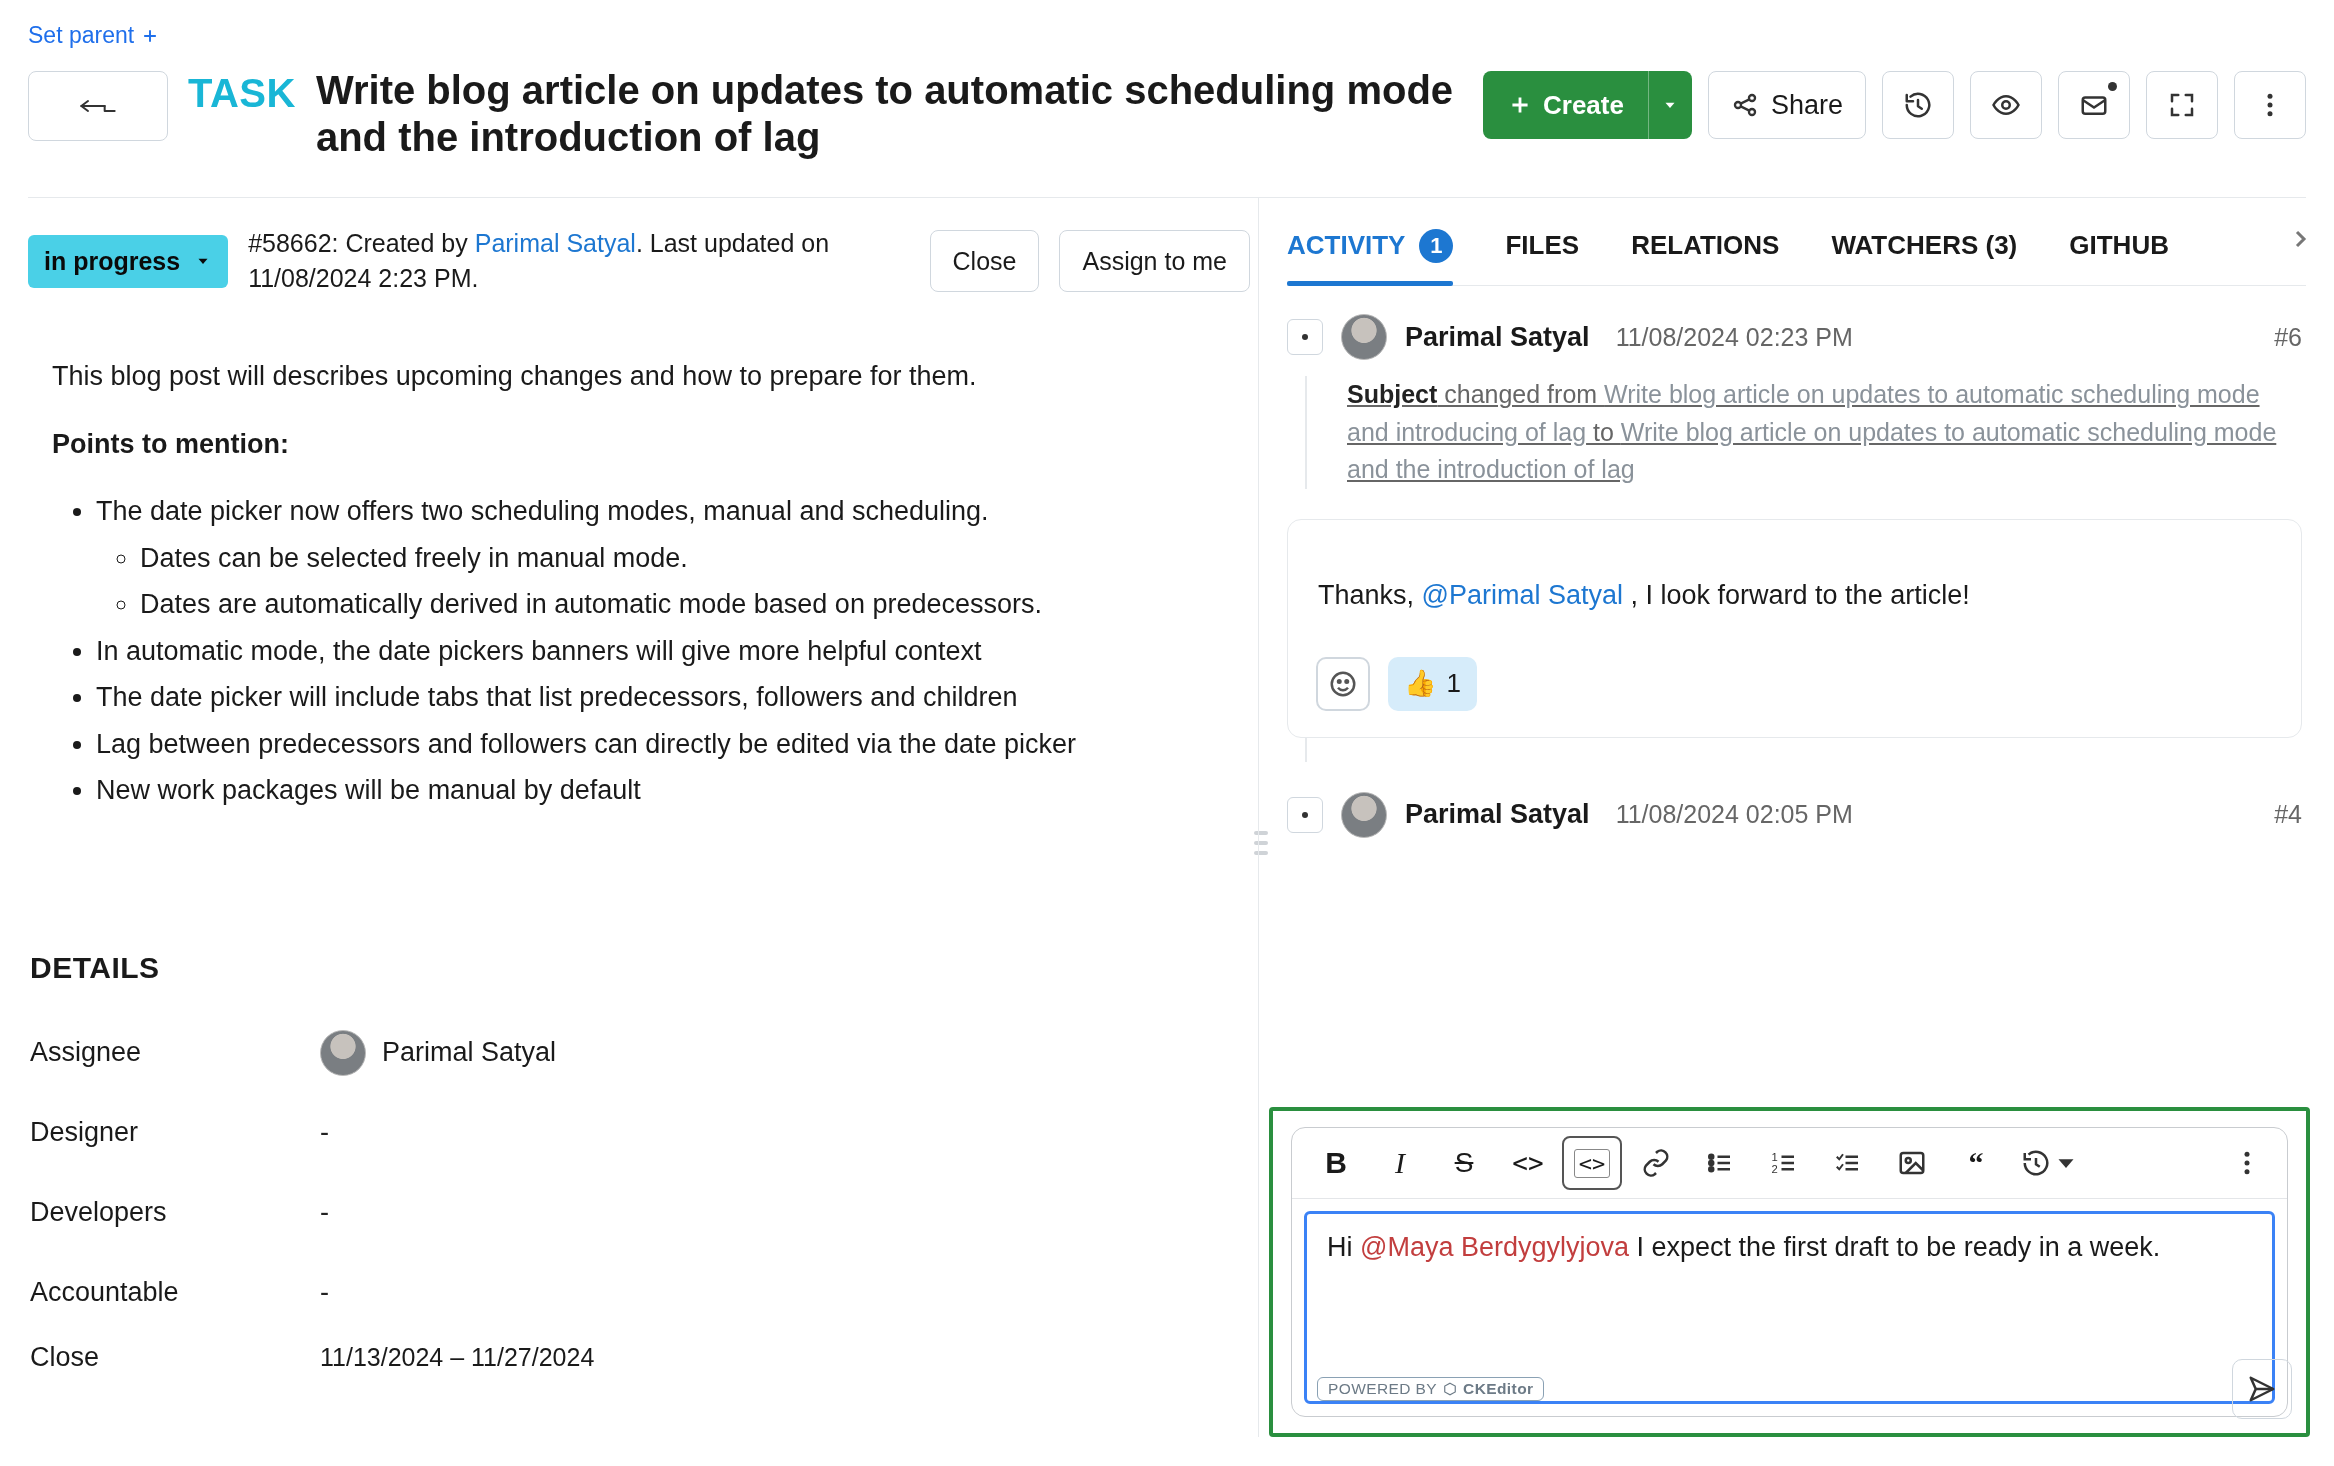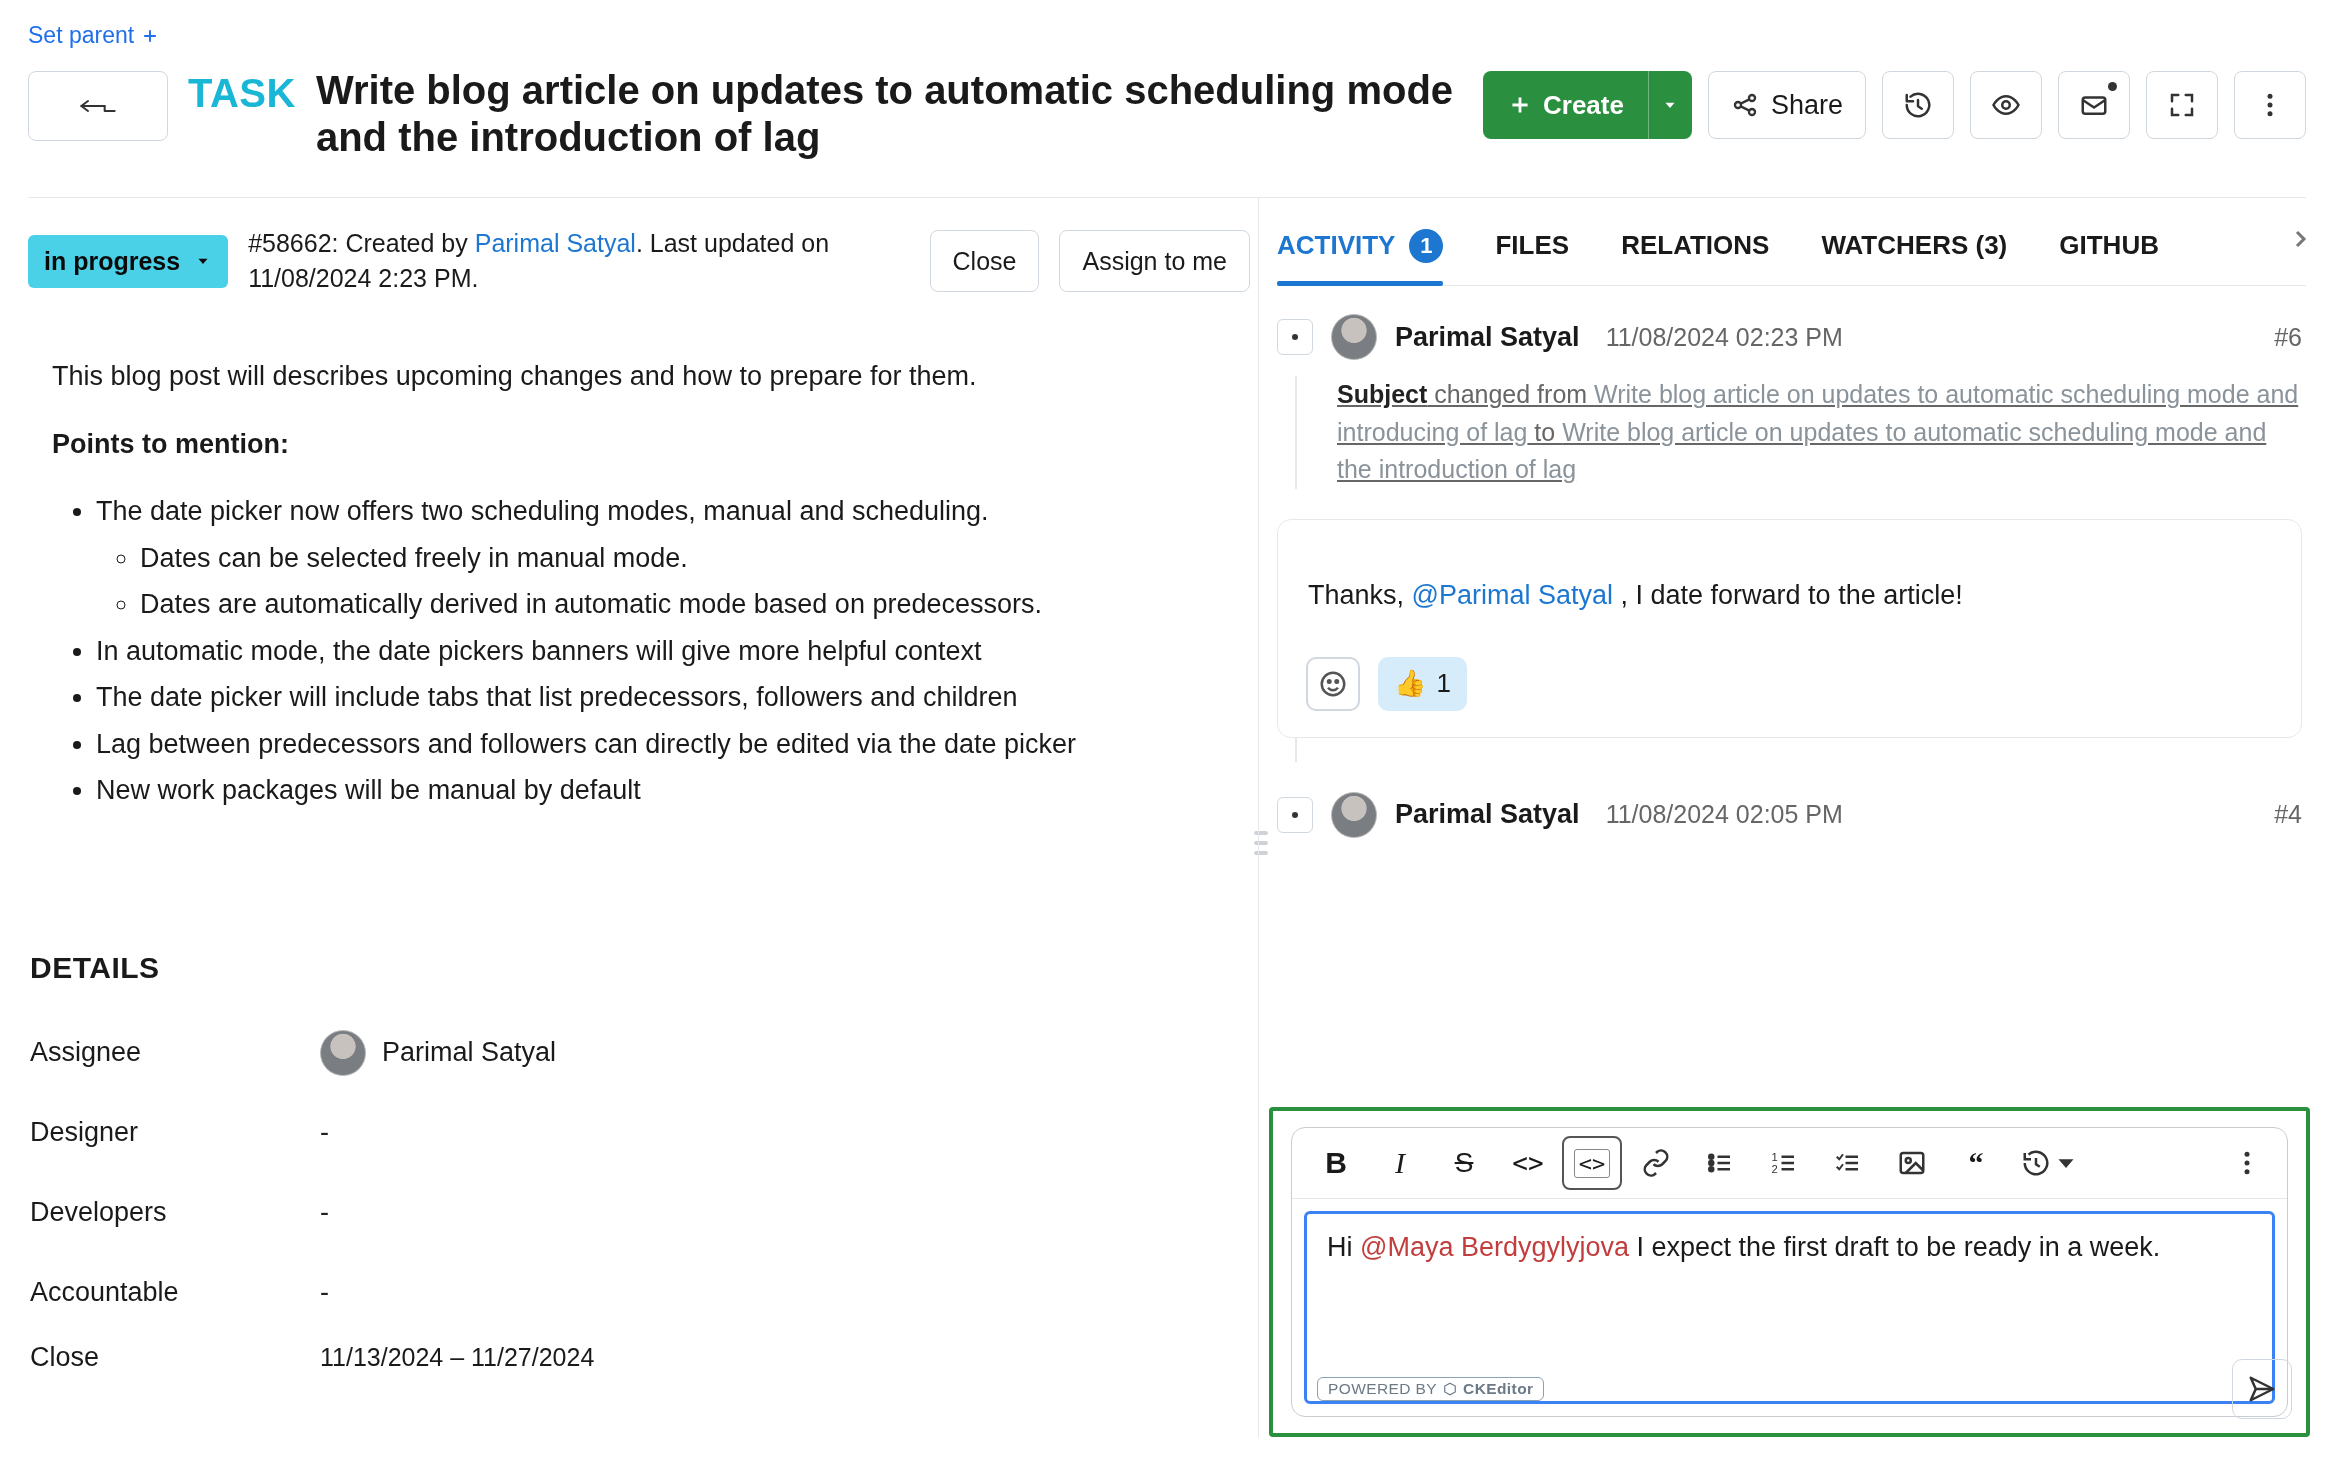--- a/index.html
+++ b/index.html
@@ -31,21 +31,21 @@
   .hdr-actions { display:flex; align-items:center; gap:16px; margin-top:6px; }
   .create-btn { background: var(--green); color:#fff; border-radius:8px; height:68px; display:flex; align-items:center; font-size:26px; font-weight:600; }
   .create-btn .main { display:flex; align-items:center; gap:10px; padding:0 24px; height:100%; }
   .create-btn .caret { border-left:1px solid rgba(255,255,255,.35); height:100%; width:44px; display:flex; align-items:center; justify-content:center; }
   .share-btn { border:1px solid var(--border); border-radius:8px; height:68px; display:flex; align-items:center; gap:12px; padding:0 22px; font-size:27px; }
   .icon-btn { border:1px solid var(--border); border-radius:8px; height:68px; width:72px; display:flex; align-items:center; justify-content:center; }
   .icon-btn svg { width:30px; height:30px; }
 
   .body-row { display:flex; margin-top:36px; border-top:1px solid var(--border-light); height:1240px; position:relative; }
   .left { width:1230px; padding-right:8px; }
-  .right { flex:1; border-left:1px solid var(--border-light); padding-left:18px; position:relative; }
+  .right { flex:1; border-left:1px solid var(--border-light); padding-left:28px; position:relative; }
   .drag-handle { position:absolute; left:1226px; top:630px; width:14px; height:36px; display:flex; flex-direction:column; }
   .drag-handle span{ width:100%; height:4px; background:#cfd3d7; margin:3px 0; border-radius:2px;}
 
   .meta-row { display:flex; align-items:center; gap:20px; padding:28px 0 0; }
   .status-pill { background: var(--cyan); color:#0a0a0a; font-weight:600; font-size:25px; border-radius:6px; padding:12px 16px; display:flex; align-items:center; gap:14px; }
   .meta-text { font-size:25px; line-height:1.4; flex:1; }
   .meta-btn { border:1px solid var(--border); border-radius:8px; height:62px; padding:0 22px; display:flex; align-items:center; font-size:25px; }
 
   .desc { padding:60px 16px 0 24px; font-size:27px; line-height:1.5; }
   .desc strong { font-weight:700; }
@@ -289,21 +289,21 @@
             <div class="timeline">
           <div class="subject-change" style="margin-left:0">
             <b>Subject</b><span> changed from </span><span style="color:#8a929a">Write blog article on updates to automatic scheduling mode and introducing of lag</span><span> to </span><span style="color:#8a929a">Write blog article on updates to automatic scheduling mode and the introduction of lag</span>
           </div>
             </div>
         </div>
 
         <div class="item">
           <div class="comment-card">
             <div class="comment-body">
-              <span>Thanks, </span><span class="mention-blue">@Parimal Satyal</span><span> , I date forward to the article!</span>
+              <span>Thanks, </span><span class="mention-blue">@Parimal Satyal</span><span> , I look forward to the article!</span>
             </div>
             <div class="react-row">
               <div class="react-add">
                 <svg width="30" height="30" viewBox="0 0 24 24" fill="none" stroke="#555" stroke-width="2">
                     <circle cx="12" cy="12" r="9"></circle>
                     <circle cx="9" cy="10" r="1" fill="#555"></circle>
                     <circle cx="15" cy="10" r="1" fill="#555"></circle>
                     <path d="M8 15c1.2 1.4 2.6 2 4 2s2.8-.6 4-2"></path>
                   </svg>
               </div>

